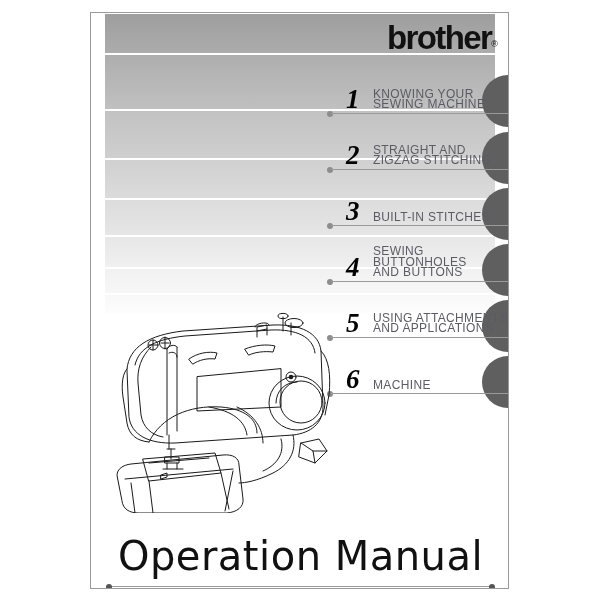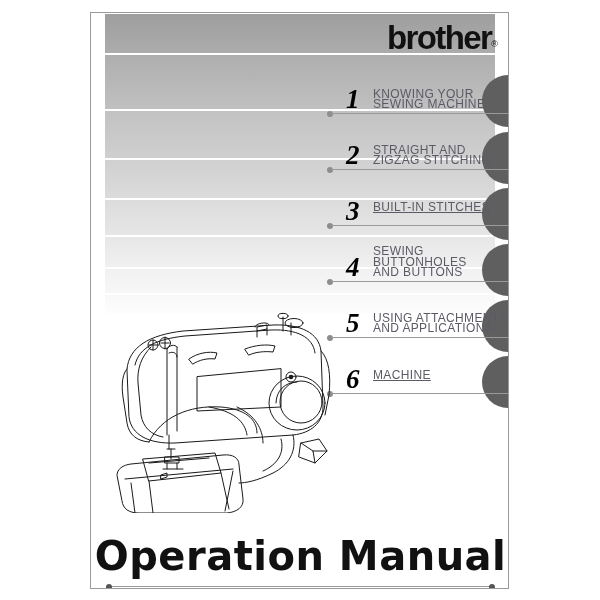--- a/index.html
+++ b/index.html
@@ -103,21 +103,21 @@
     position: absolute;
     left: 282px;
     font-family: "Liberation Sans", sans-serif;
     font-size: 12px;
     letter-spacing: 0.35px;
     color: #5b5b66;
     line-height: 10.6px;
     white-space: pre-line;
   }
   .chap-label.two { bottom: 4px; }
-  .chap-label.one { bottom: 13px; text-decoration: underline; }
+  .chap-label.one { bottom: 3px; }
 
   
   .tab-circle {
     position: absolute;
     width: 52px; height: 52px;
     border-radius: 50%;
     background: #5f5f5f;
     left: 391px;
   }
 
@@ -128,21 +128,21 @@
     width: 240px; height: 210px;
   }
 
   
   .title {
     position: absolute;
     left: 0; top: 520px;
     width: 419px;
     text-align: center;
     font-family: "DejaVu Sans", sans-serif;
-    font-weight: 700;
+    font-weight: 400;
     font-size: 40px;
     letter-spacing: 0.5px;
     color: #111111;
   }
   .baseline {
     position: absolute;
     left: 18px; top: 573px;
     width: 383px; height: 1px;
     background: #9a9a9a;
   }

